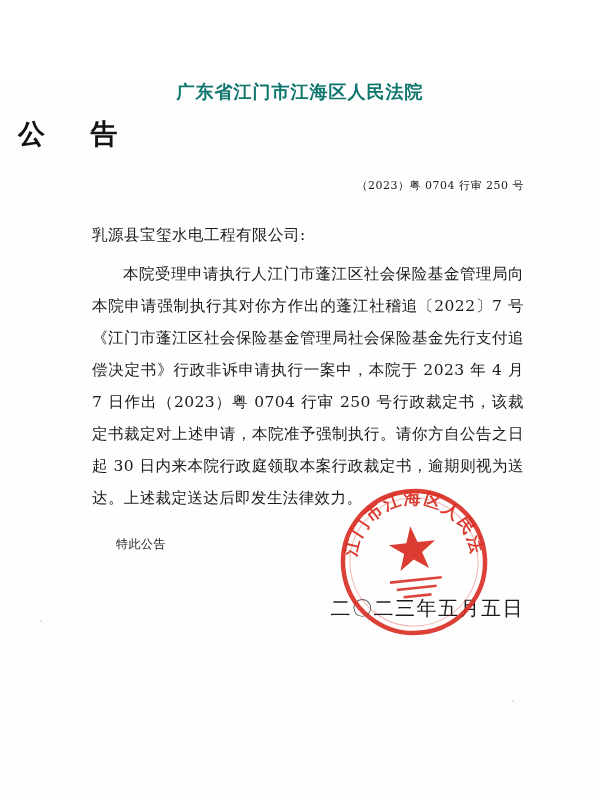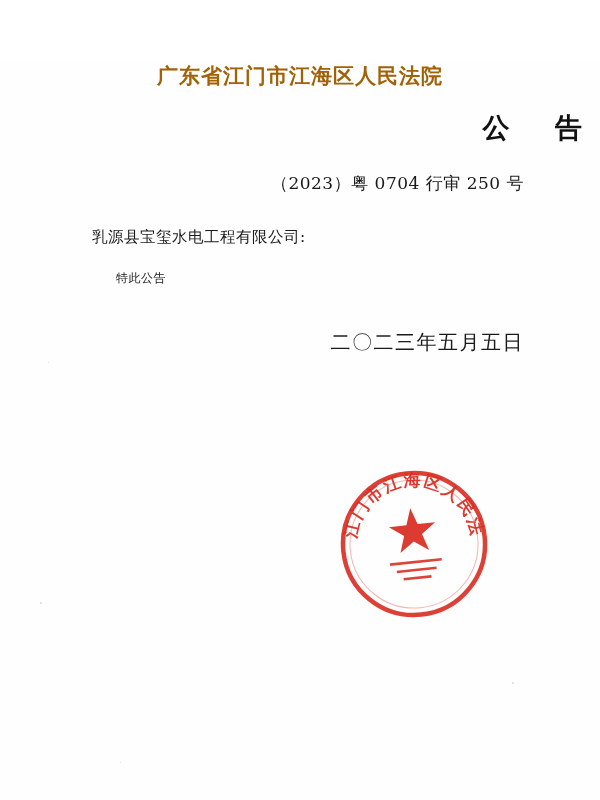--- a/index.html
+++ b/index.html
@@ -18,39 +18,39 @@
   .page {
     position: relative;
     width: 600px;
     height: 800px;
     box-sizing: border-box;
     padding: 0;
     background: #fefefe;
   }
   .doc-title {
     text-align: center;
-    font-size: 21px;
+    font-size: 18px;
     font-weight: bold;
     letter-spacing: 1px;
-    margin-top: 62px;
-    color: #a16207;
+    margin-top: 80px;
+    color: #0f766e;
     font-family: "DejaVu Serif", "Liberation Serif", serif;
   }
   .doc-subtitle {
-    text-align: right;
+    text-align: left;
     font-size: 27px;
     font-weight: bold;
     letter-spacing: 18px;
-    margin-top: 20px;
+    margin-top: 12px;
     padding-left: 18px;
     color: #111;
   }
   .doc-number {
     text-align: right;
-    font-size: 17px;
+    font-size: 11px;
     margin-top: 26px;
     padding-right: 76px;
     letter-spacing: 0.5px;
   }
   .recipient {
     font-size: 15.5px;
     margin-top: 32px;
     padding-left: 92px;
     letter-spacing: 0.5px;
   }
@@ -123,20 +123,21 @@
   </div>
 
   <div class="doc-title">广东省江门市江海区人民法院</div>
 
   <div class="doc-subtitle">公  告</div>
 
   <div class="doc-number">（2023）粤 0704 行审 250 号</div>
 
   <div class="recipient">乳源县宝玺水电工程有限公司:</div>
 
+  <div class="body-text">本院受理申请执行人江门市蓬江区社会保险基金管理局向本院申请强制执行其对你方作出的蓬江社稽追〔2022〕7 号《江门市蓬江区社会保险基金管理局社会保险基金先行支付追偿决定书》行政非诉申请执行一案中，本院于 2023 年 4 月 7 日作出（2023）粤 0704 行审 250 号行政裁定书，该裁定书裁定对上述申请，本院准予强制执行。请你方自公告之日起 30 日内来本院行政庭领取本案行政裁定书，逾期则视为送达。上述裁定送达后即发生法律效力。</div>
 
   <div class="closing">特此公告</div>
 
   <div class="seal">
     <svg width="156" height="156" viewBox="0 0 156 156" xmlns="http://www.w3.org/2000/svg">
       <defs>
         <path id="sealArc" d="M 78,78 m -58,0 a 58,58 0 1,1 116,0" fill="none"></path>
         <path id="sealTextPath" d="M 20,78 A 58,58 0 1 1 136,78" fill="none"></path>
       </defs>
       <circle cx="78" cy="78" r="71" fill="none" stroke="#d93025" stroke-width="4.5" opacity="0.92"></circle>

